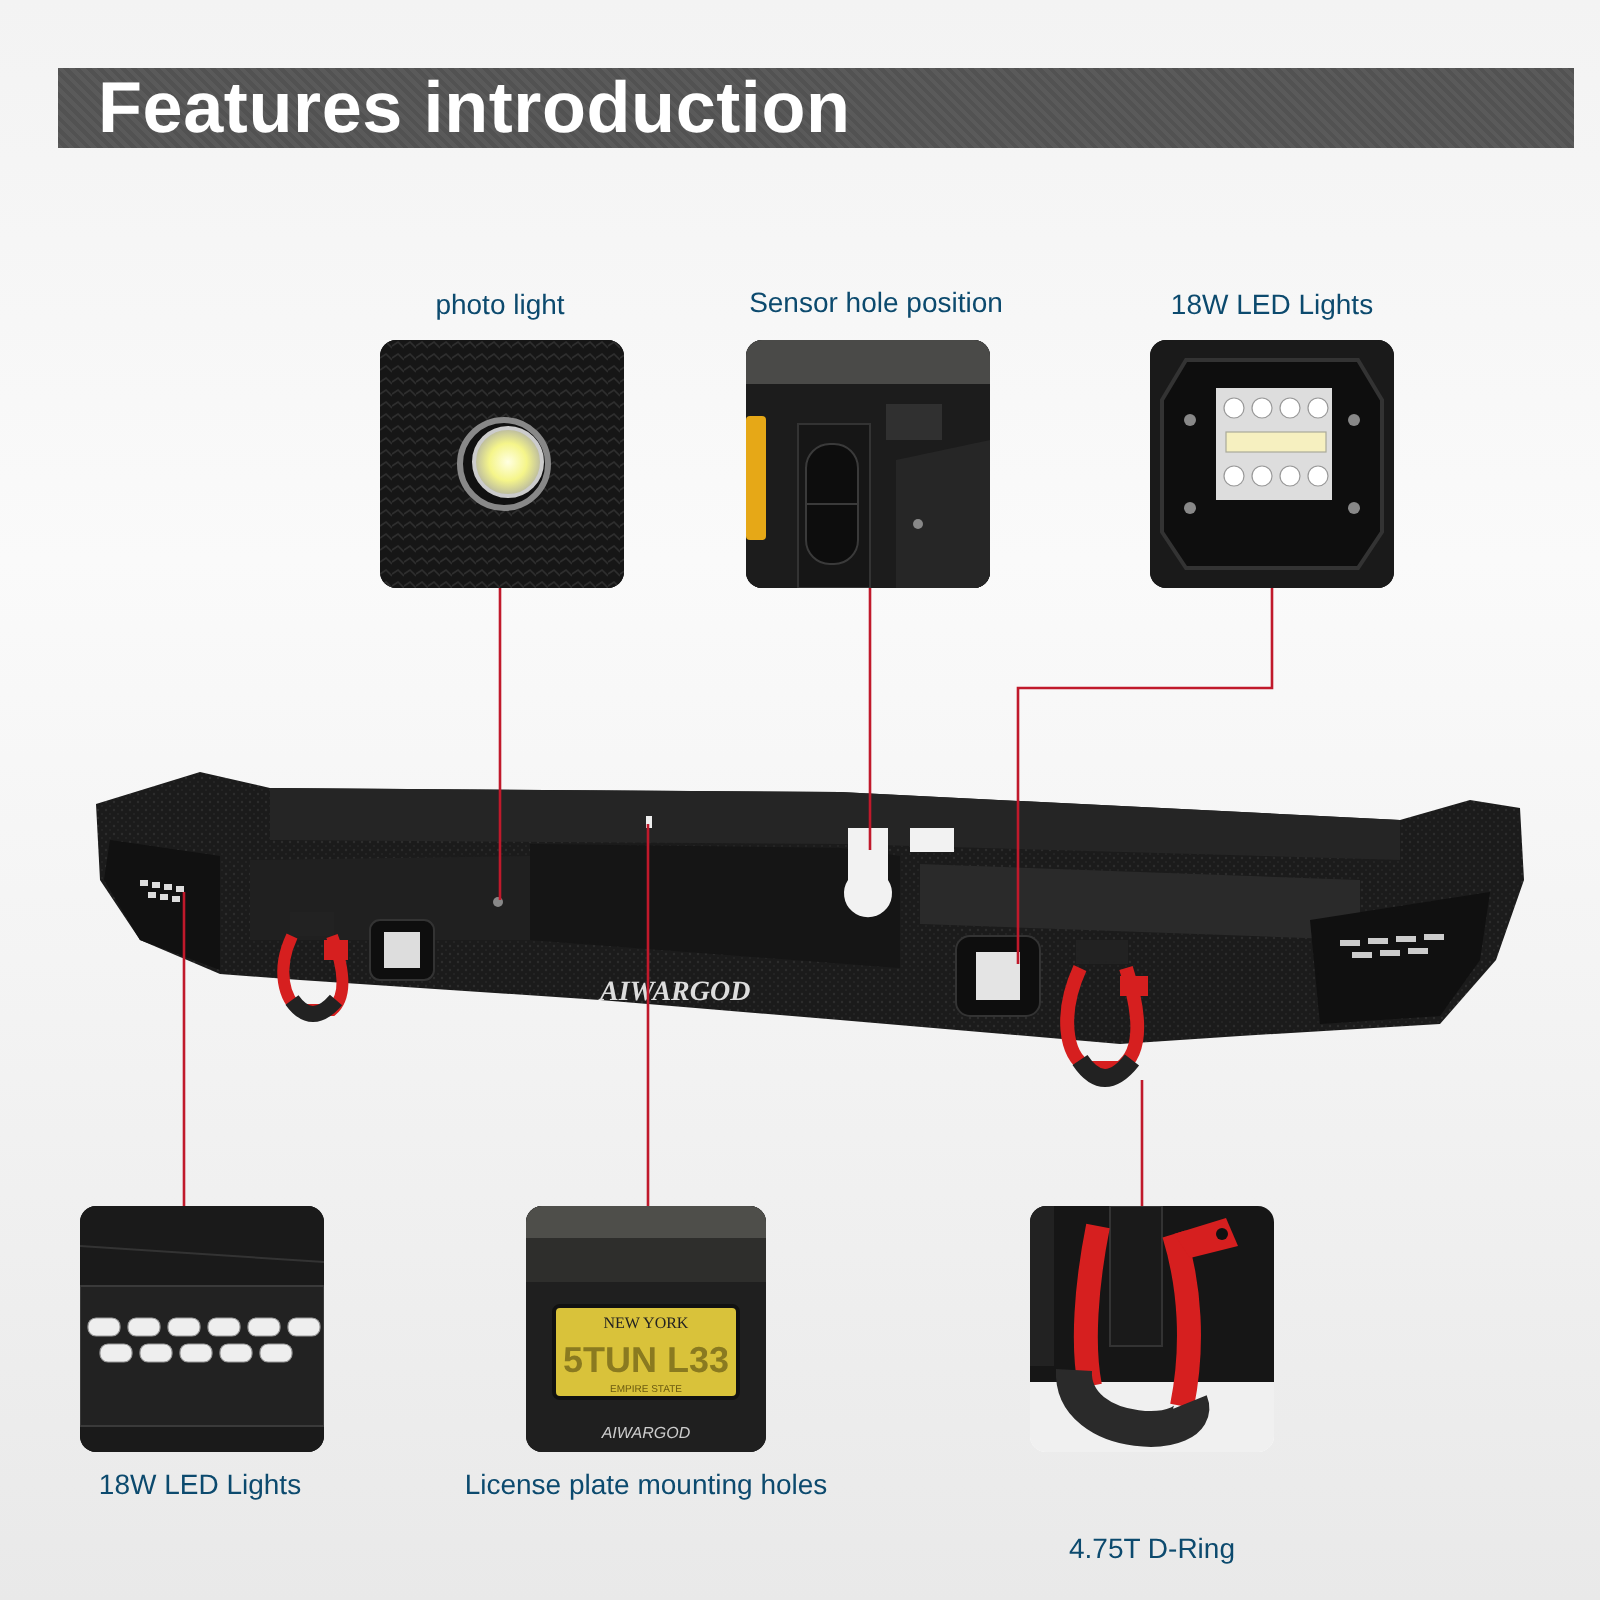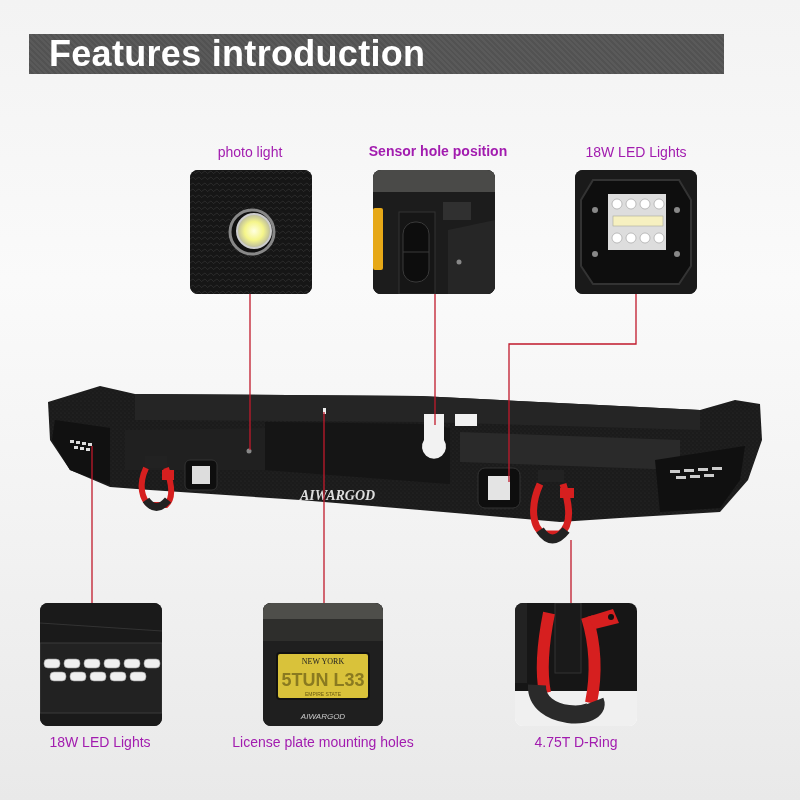--- a/index.html
+++ b/index.html
@@ -2,30 +2,30 @@
 <html><head>
 <meta charset="utf-8">
 <style>
   html, body { margin: 0; padding: 0; }
   body {
     width: 800px; height: 800px; overflow: hidden; position: relative;
     background: linear-gradient(180deg, #f3f3f3 0%, #fafafa 35%, #f4f4f4 60%, #e9e9e9 100%);
     font-family: "Liberation Sans", sans-serif;
   }
   .banner {
-    position: absolute; left: 29px; top: 34px; width: 695px; height: 40px;
+    position: absolute; left: 29px; top: 34px; width: 758px; height: 40px;
     background: #555 repeating-linear-gradient(45deg, #5a5a5a 0 2px, #525252 2px 4px);
     color: #fff; font-weight: bold; font-size: 36px; line-height: 40px;
     padding-left: 20px; box-sizing: border-box; letter-spacing: 0.3px;
   }
   .label {
-    position: absolute; font-size: 14px; color: #a21caf; text-align: center; white-space: nowrap;
+    position: absolute; font-size: 14px; color: #0c4a6e; text-align: center; white-space: nowrap;
     transform: translateX(-50%);
   }
-  .label.bold { font-weight: bold; }
+  .label.bold { font-weight: normal; }
   .thumb {
     position: absolute; width: 122px; height: 124px; border-radius: 8px; overflow: hidden;
     background: #1a1a1a;
   }
   .lines { position: absolute; left: 0; top: 0; width: 800px; height: 800px; pointer-events: none; }
   .bumper { position: absolute; left: 0; top: 0; width: 800px; height: 800px; }
 </style>
 </head>
 <body>
 
@@ -220,13 +220,13 @@
     <path d="M34 10 C28 40 26 70 30 90" fill="none" stroke="#d61f1f" stroke-width="12"></path>
     <path d="M72 14 C80 40 82 70 76 100" fill="none" stroke="#d61f1f" stroke-width="12"></path>
     <path d="M72 14 L98 6 L104 20 L80 26 Z" fill="#d61f1f"></path>
     <circle cx="96" cy="14" r="3" fill="#111"></circle>
     <path d="M22 82 C20 118 88 118 80 98" fill="none" stroke="#2a2a2a" stroke-width="18"></path>
   </svg>
 </div>
 
 <div class="label" style="left:100px; top:734px;">18W LED Lights</div>
 <div class="label" style="left:323px; top:734px;text-align:center;">License plate mounting holes</div>
-<div class="label" style="left:576px; top:734px;">4.75T D-Ring</div>
+<div class="label" style="left:576px; top:766px;">4.75T D-Ring</div>
 
 </body></html>

